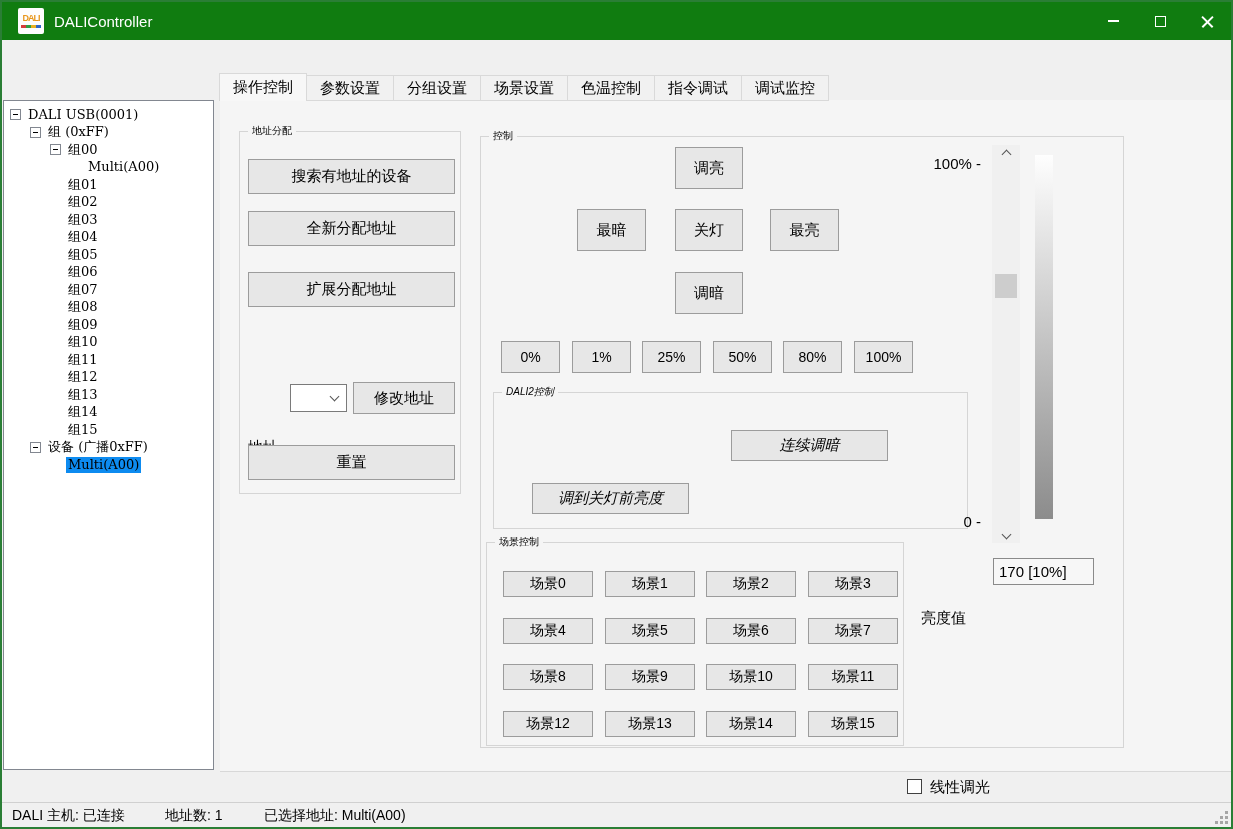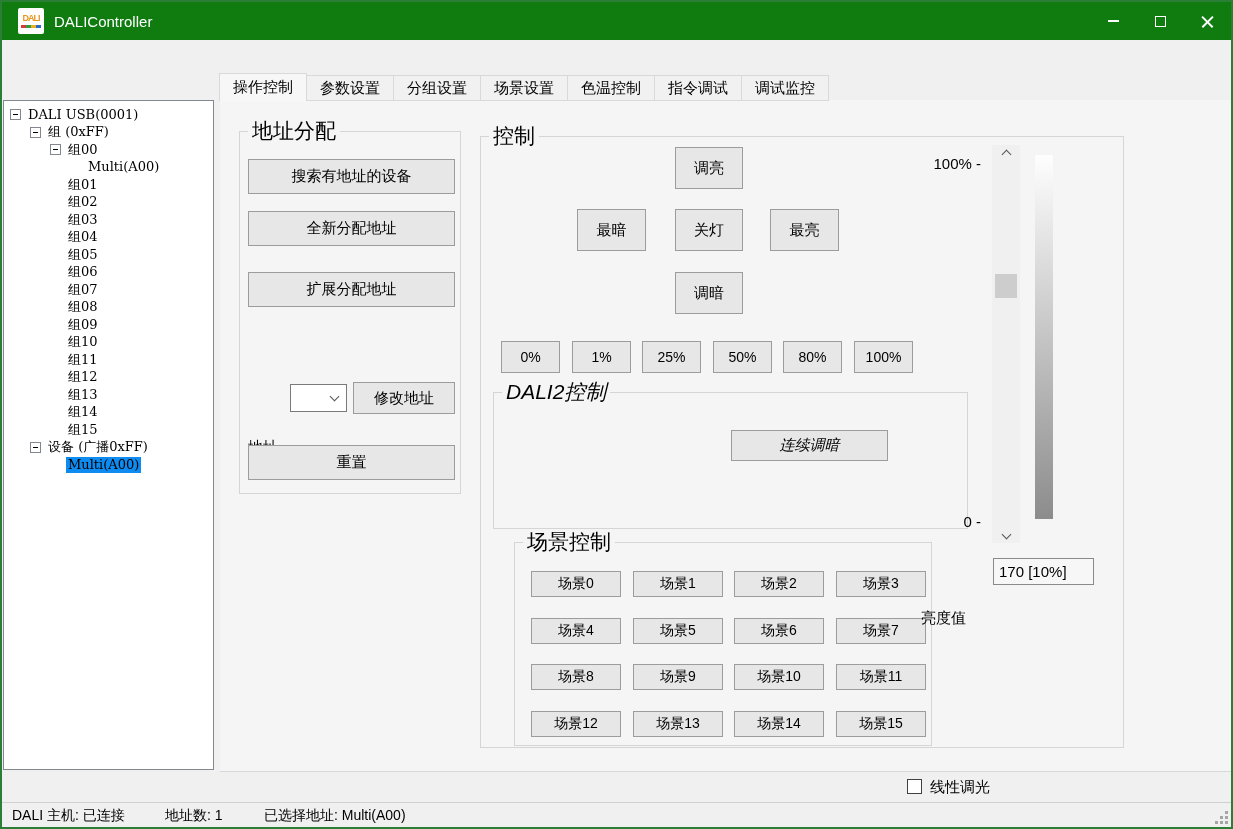--- a/index.html
+++ b/index.html
@@ -38,21 +38,21 @@
   .tree-label { padding:0 2px; line-height:16px; }
   .tree-label.sel { background:#0d8bf0; color:#000; }
   
   .tabstrip { position:absolute; left:218px; top:71px; height:28px; display:flex; align-items:flex-end; z-index:2; }
   .tab { width:88px; height:26px; background:#f1f1f1; border:1px solid #d9d9d9; margin-left:-1px;
          display:flex; align-items:center; justify-content:center; font-size:15px; cursor:pointer; }
   .tab.active { height:28px; background:#f7f7f7; border-bottom:none; z-index:3; }
   
   .tabpage { position:absolute; left:218px; top:98px; width:1012px; height:672px; background:#f5f5f5; border-bottom:1px solid #d8d8d8; }
   .groupbox { position:absolute; border:1px solid #d5d5d5; }
-  .group-title { position:absolute; top:-10px; left:8px; background:#f5f5f5; padding:0 4px; font-size:21px; line-height:18px; }
+  .group-title { position:absolute; top:-10px; left:8px; background:#f5f5f5; padding:0 4px; font-size:10px; line-height:18px; }
   .btn { position:absolute; background:#e7e7e7; border:1px solid #9c9c9c; display:flex; align-items:center; justify-content:center;
          font-size:15px; cursor:pointer; }
   .btn.small { font-size:14px; }
   .form-label { position:absolute; font-size:15px;margin-top:48px; }
   .combo { position:absolute; background:#fff; border:1px solid #7a7a7a; display:flex; align-items:center; cursor:pointer; }
   .combo .val { flex:1; font-size:13px; padding-left:4px; }
   .chev { width:7px; height:7px; border-left:1px solid #555; border-bottom:1px solid #555; }
   .chev.down { transform:rotate(-45deg); } .chev.up { transform:rotate(135deg); }
   .combo .chev { margin-right:8px; margin-top:-3px; }
   
@@ -223,23 +223,24 @@
       <div class="btn small" style="left:20px; top:204px; width:59px; height:32px;">0%</div>
       <div class="btn small" style="left:91px; top:204px; width:59px; height:32px;">1%</div>
       <div class="btn small" style="left:161px; top:204px; width:59px; height:32px;">25%</div>
       <div class="btn small" style="left:232px; top:204px; width:59px; height:32px;">50%</div>
       <div class="btn small" style="left:302px; top:204px; width:59px; height:32px;">80%</div>
       <div class="btn small" style="left:373px; top:204px; width:59px; height:32px;">100%</div>
 
       <div class="groupbox" style="left:12px; top:255px; width:475px; height:137px;font-style:italic;">
         <span class="group-title">DALI2控制</span>
         <div class="btn" style="left:237px; top:37px; width:157px; height:31px;">连续调暗</div>
-      </div>
-
-      <div class="groupbox" style="left:5px; top:405px; width:418px; height:204px;margin-left:28px;">
+        <div class="btn" style="left:38px; top:90px; width:157px; height:31px;">调到关灯前亮度</div>
+      </div>
+
+      <div class="groupbox" style="left:5px; top:405px; width:418px; height:204px;">
         <span class="group-title">场景控制</span>
         <div class="btn small" style="left:16px;  top:28px;  width:90px; height:26px;">场景0</div>
         <div class="btn small" style="left:118px; top:28px;  width:90px; height:26px;">场景1</div>
         <div class="btn small" style="left:219px; top:28px;  width:90px; height:26px;">场景2</div>
         <div class="btn small" style="left:321px; top:28px;  width:90px; height:26px;">场景3</div>
         <div class="btn small" style="left:16px;  top:75px;  width:90px; height:26px;">场景4</div>
         <div class="btn small" style="left:118px; top:75px;  width:90px; height:26px;">场景5</div>
         <div class="btn small" style="left:219px; top:75px;  width:90px; height:26px;">场景6</div>
         <div class="btn small" style="left:321px; top:75px;  width:90px; height:26px;">场景7</div>
         <div class="btn small" style="left:16px;  top:121px; width:90px; height:26px;">场景8</div>

